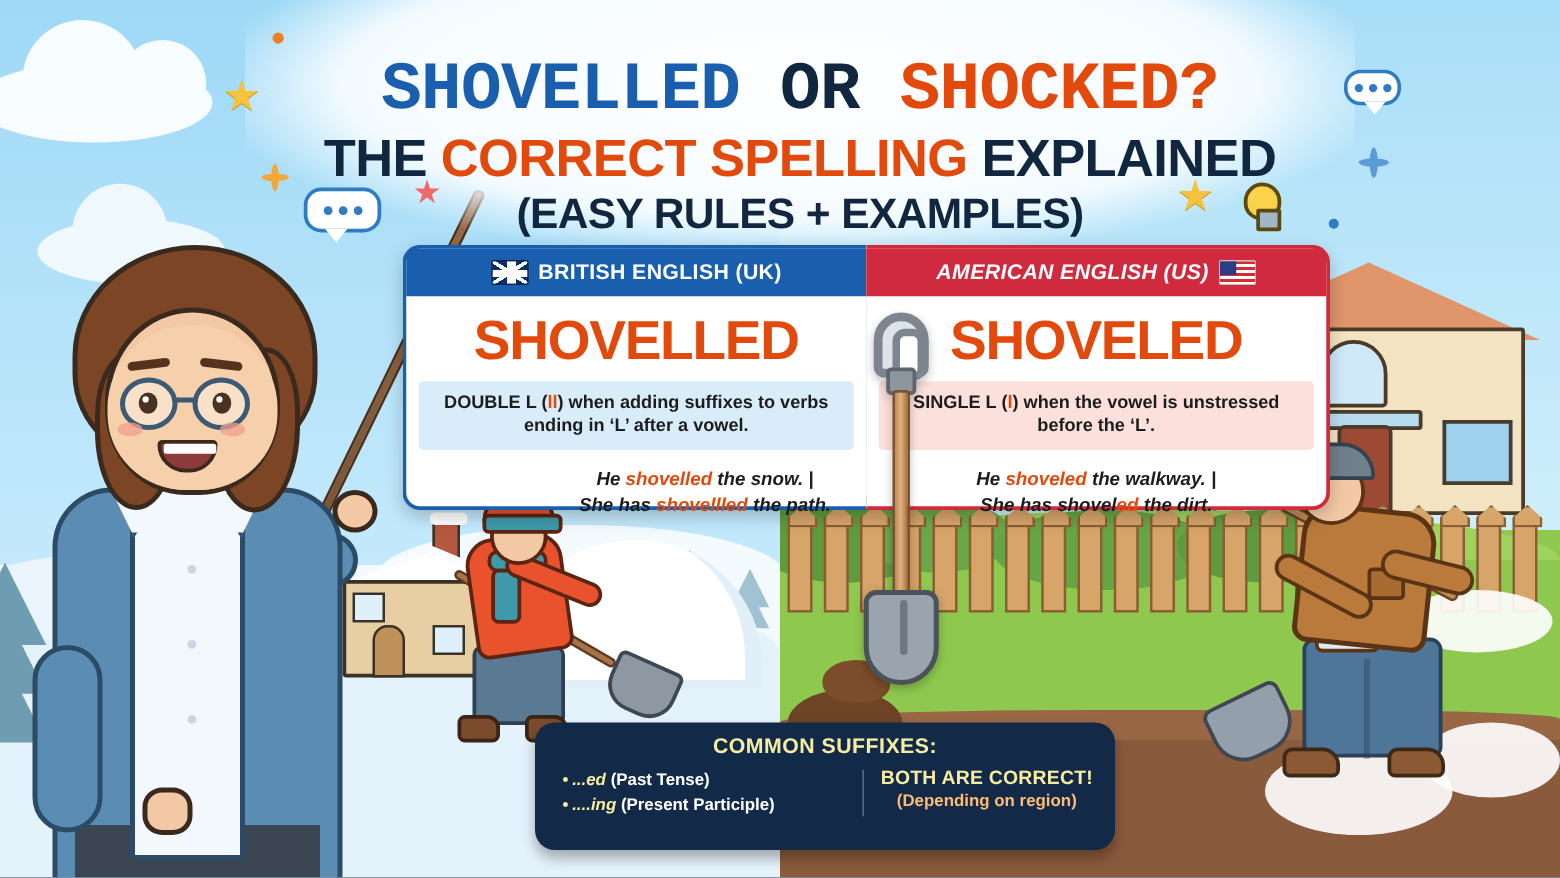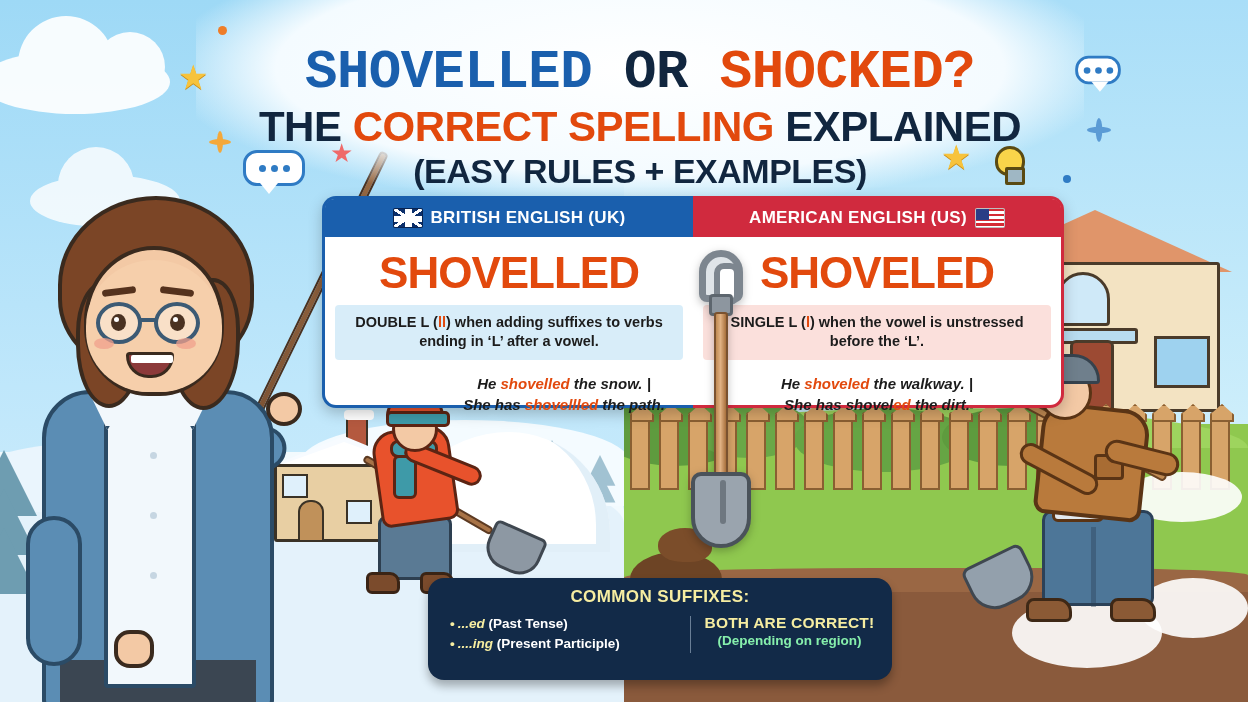--- a/index.html
+++ b/index.html
@@ -187,21 +187,21 @@
 
   
   .compare{position:absolute;left:322px;top:196px;width:742px;height:212px;display:flex;
     filter:drop-shadow(0 5px 7px rgba(0,0,0,.22));}
   .panel{width:50%;position:relative;background:#ffffff;}
   .panel.uk{border-radius:14px 0 0 14px;border:3px solid #1a5fad;border-right:none;}
   .panel.us{border-radius:0 14px 14px 0;border:3px solid #d02a3e;border-left:none;}
   .p-head{height:38px;display:flex;align-items:center;justify-content:center;gap:8px;color:#fff;
     font-size:17px;font-weight:bold;letter-spacing:.3px;}
   .panel.uk .p-head{background:#1a5fad;border-radius:9px 0 0 0;}
-  .panel.us .p-head{background:#d02a3e;border-radius:0 9px 0 0;}
+  .panel.us .p-head{background:#d02a3e;border-radius:0 9px 0 0;font-style:italic;}
   .flag{width:30px;height:20px;border-radius:2px;flex:0 0 auto;position:relative;overflow:hidden;border:1px solid rgba(0,0,0,.25);}
   .flag.uk{background:#0b2f6b;}
   .flag.uk:before{content:"";position:absolute;inset:0;
     background:
       linear-gradient(to bottom right,transparent calc(50% - 1.5px),#fff calc(50% - 1.5px),#fff calc(50% + 1.5px),transparent calc(50% + 1.5px)),
       linear-gradient(to bottom left,transparent calc(50% - 1.5px),#fff calc(50% - 1.5px),#fff calc(50% + 1.5px),transparent calc(50% + 1.5px));}
   .flag.uk:after{content:"";position:absolute;inset:0;
     background:
       linear-gradient(#0000 7px,#fff 7px,#fff 13px,#0000 13px),
       linear-gradient(90deg,#0000 11.5px,#fff 11.5px,#fff 18.5px,#0000 18.5px),
@@ -240,21 +240,21 @@
     border-radius:16px;box-shadow:0 6px 10px rgba(0,0,0,.3);padding:9px 16px 10px;z-index:7;}
   .bb-title{text-align:center;font-size:17px;font-weight:bold;color:#f6eda1;letter-spacing:.4px;}
   .bb-cols{display:flex;margin-top:7px;}
   .bb-left{width:56%;padding-left:6px;}
   .bb-sep{width:1px;background:#8fa2b8;margin:2px 12px 2px 4px;opacity:.7;}
   .bb-right{flex:1;text-align:center;}
   .bb-item{color:#ffffff;font-size:13.5px;font-weight:bold;line-height:1.5;white-space:nowrap;}
   .bb-item .dot{color:#f6eda1;margin-right:3px;}
   .bb-item .suf{color:#f6eda1;font-style:italic;}
   .bb-both{color:#f6eda1;font-size:15.5px;font-weight:bold;letter-spacing:.2px;}
-  .bb-sub{color:#86efac;font-size:13.5px;font-weight:bold;margin-top:1px;}
+  .bb-sub{color:#fdba74;font-size:13.5px;font-weight:bold;margin-top:1px;}
 </style>
 </head>
 <body>
 
 <div class="stage">
 
   <div class="sky"></div>
   <div class="cloud c1"></div>
   <div class="cloud c2"></div>
   <div class="cloud c3"></div>

